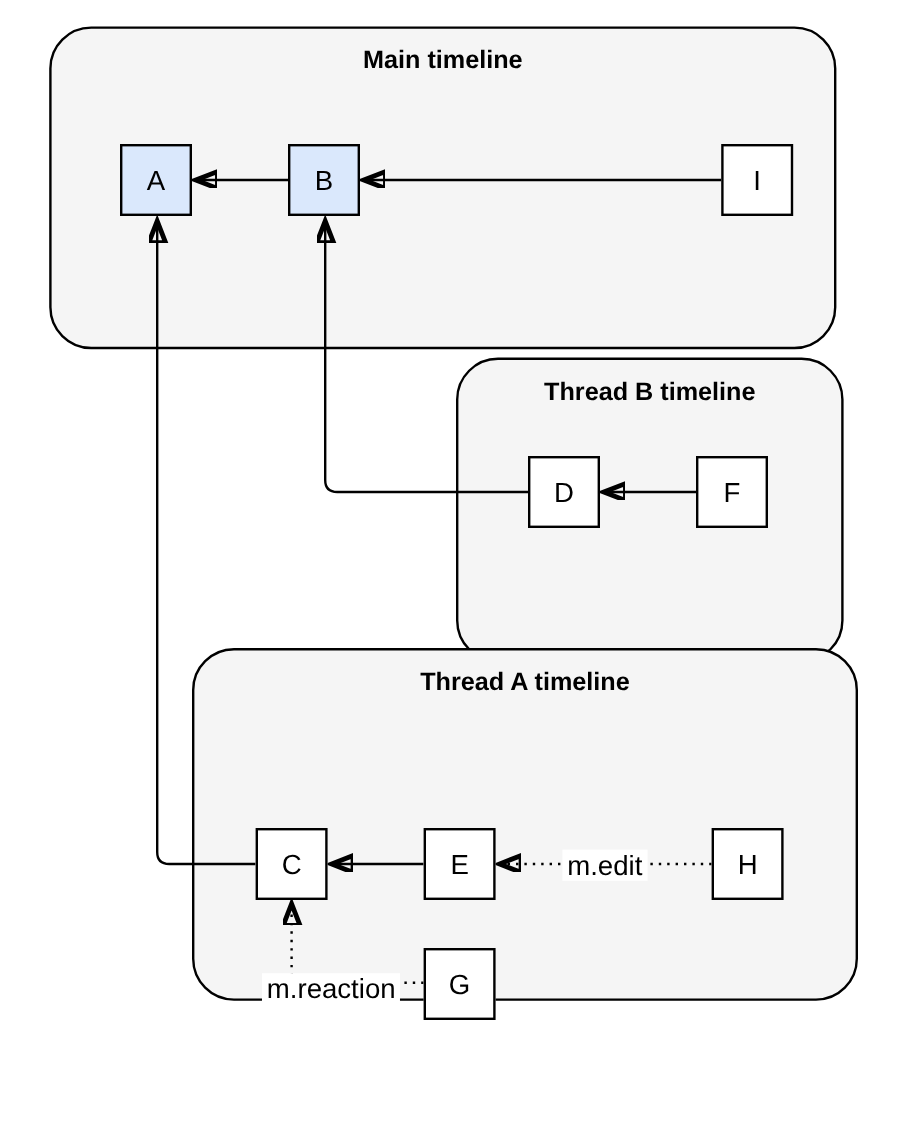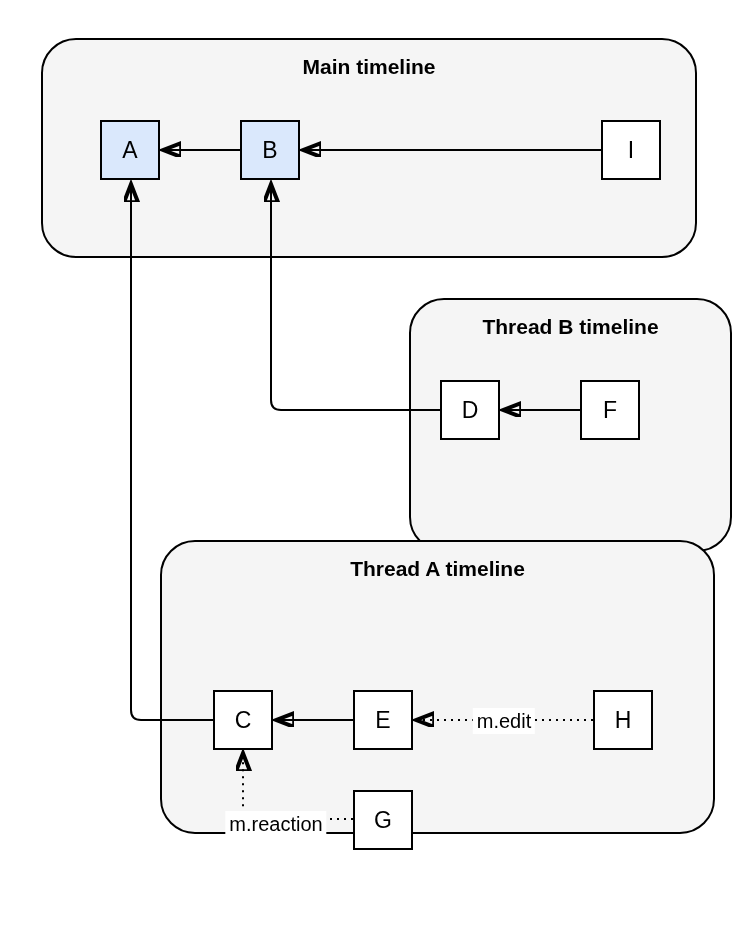--- a/index.html
+++ b/index.html
@@ -51,36 +51,36 @@
   .edges path {
     fill: none;
     stroke: #000000;
     stroke-width: 2;
   }
   .edges path.dotted { stroke-dasharray: 2 5; }
   .edge-label {
     position: absolute;
     transform: translate(-50%, -50%);
     background: #ffffff;
-    font-size: 20px;
+    font-size: 23px;
     line-height: 24px;
     padding: 1px 4px;
     white-space: nowrap;
   }
 </style>
 </head>
 <body>
 
 <div class="canvas">
 
-  <div class="container-box" style="left:41px; top:38px; width:656px; height:220px;">
+  <div class="container-box" style="left:41px; top:22px; width:656px; height:269px;">
     <div class="container-title">Main timeline</div>
   </div>
 
-  <div class="container-box" style="left:380px; top:298px; width:323px; height:254px;margin-left:29px;">
+  <div class="container-box" style="left:380px; top:298px; width:323px; height:254px;">
     <div class="container-title">Thread B timeline</div>
   </div>
 
   <div class="container-box" style="left:160px; top:540px; width:555px; height:294px;">
     <div class="container-title">Thread A timeline</div>
   </div>
 
   <svg class="edges" viewBox="0 0 756 942" xmlns="http://www.w3.org/2000/svg">
     <defs>
       <marker id="arrow" markerWidth="11" markerHeight="9" refX="8.6" refY="3.5" orient="auto" markerUnits="strokeWidth">

